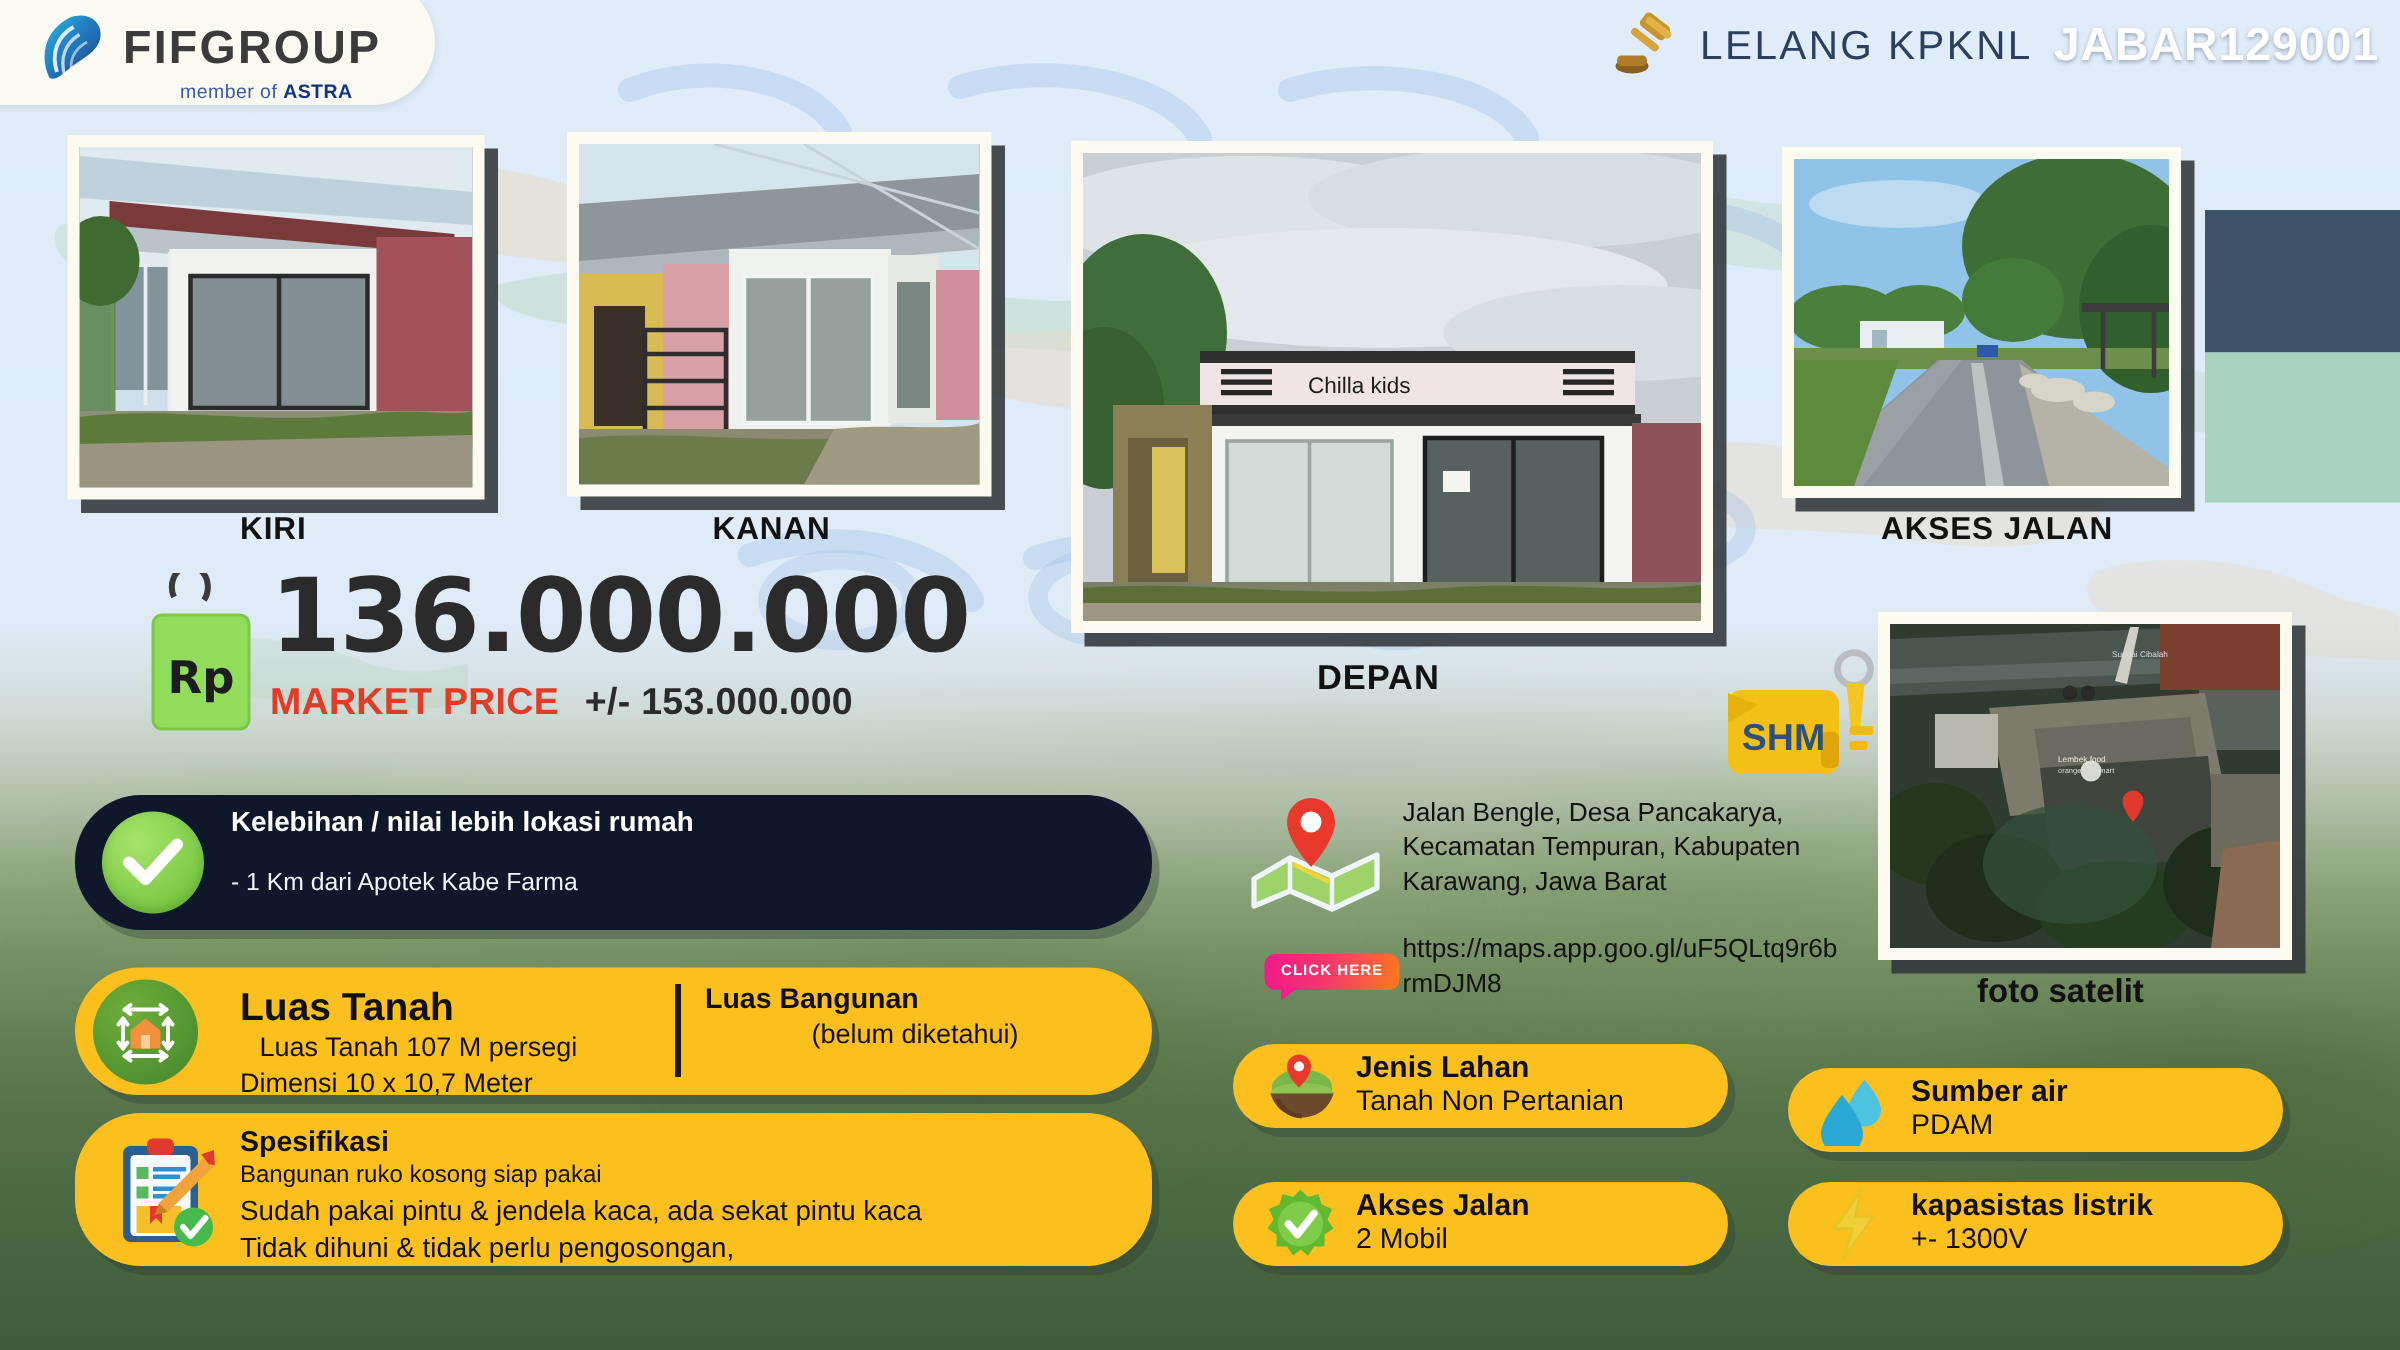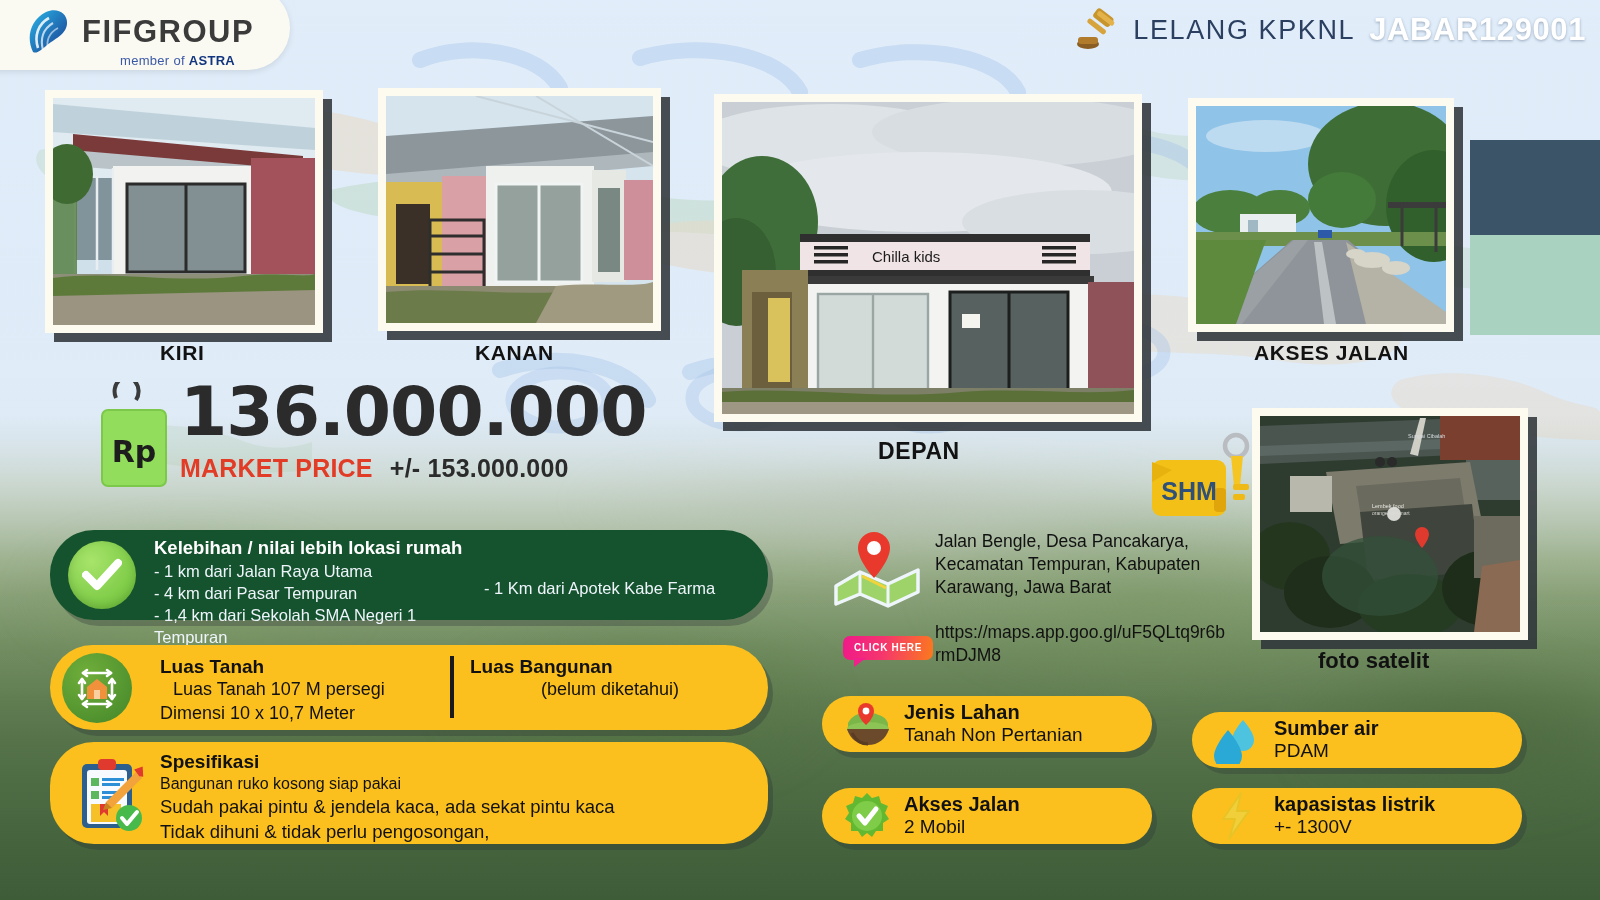--- a/index.html
+++ b/index.html
@@ -86,21 +86,21 @@
   .price-main {
     font-size:68px; font-weight:bold; color:#2b2b2b; letter-spacing:-1px; line-height:1;
     font-family:"DejaVu Sans", sans-serif;
   }
   .price-sub { margin-top:8px; font-size:25px; font-weight:bold; letter-spacing:.2px; }
   .price-sub .mp { color:#e23b26; }
   .price-sub .val { color:#2b2b2b; }
 
   
   .panel { position:absolute; border-radius:44px; box-shadow:5px 6px 0 rgba(40,45,50,.30); }
-  .panel.blue { background:#14532d; }
+  .panel.blue { background:#0f172a; }
   .panel.yellow { background:#fcc01e; }
 
   .circ { position:absolute; border-radius:50%; display:flex; align-items:center; justify-content:center; }
 
   .p-title { font-weight:bold; color:#111; }
   .blue .p-title { color:#ffffff; }
   .p-line { color:#111; }
   .blue .p-line { color:#eef4fb; }
 
   
@@ -417,25 +417,20 @@
 
   <div class="panel blue" style="left:50px;top:530px;width:718px;height:90px;">
     <div class="circ" style="left:18px;top:11px;width:68px;height:68px;background:radial-gradient(circle at 35% 30%,#a7e46a,#69bf36);box-shadow:inset 0 -3px 8px rgba(0,0,0,.15);">
       <svg width="40" height="34" viewBox="0 0 40 34">
           <path d="M4,17 L15,28 L36,5" stroke="#fff" stroke-width="8" fill="none" stroke-linecap="round" stroke-linejoin="round"></path>
         </svg>
     </div>
     <div style="position:absolute;left:104px;top:7px;width:600px;">
       <div class="p-title" style="font-size:18.5px;">Kelebihan / nilai lebih lokasi rumah</div>
       <div style="display:flex;margin-top:2px;">
-        <div style="width:330px;">
-          <div class="p-line" style="font-size:16.5px;line-height:1.33;">- 1 km dari Jalan Raya Utama</div>
-          <div class="p-line" style="font-size:16.5px;line-height:1.33;">- 4 km dari Pasar Tempuran</div>
-          <div class="p-line" style="font-size:16.5px;line-height:1.33;">- 1,4 km dari Sekolah SMA Negeri 1 Tempuran</div>
-        </div>
         <div style="width:270px;">
           <div class="p-line" style="font-size:16.5px;line-height:1.33;margin-top:17px;">- 1 Km dari Apotek Kabe Farma</div>
         </div>
       </div>
     </div>
   </div>
 
   <div class="panel yellow" style="left:50px;top:645px;width:718px;height:85px;">
     <div class="circ" style="left:12px;top:8px;width:70px;height:70px;background:radial-gradient(circle at 35% 30%,#6fae3a,#43862a);">
       <svg width="52" height="52" viewBox="0 0 52 52">
@@ -448,21 +443,21 @@
             <path d="M11,17 l-3,4 M11,17 l3,4 M11,37 l-3,-4 M11,37 l3,-4"></path>
           <line x1="41" y1="17" x2="41" y2="37"></line>
             <path d="M41,17 l-3,4 M41,17 l3,4 M41,37 l-3,-4 M41,37 l3,-4"></path>
         </g>
         <path d="M26,17 L36,25 L36,37 L16,37 L16,25 Z" fill="#f2913c"></path>
         <rect x="23" y="28" width="6" height="9" fill="#fbd0a0"></rect>
       </svg>
     </div>
     <div style="position:absolute;left:110px;top:11px;display:flex;">
       <div style="width:290px;">
-        <div class="p-title" style="font-size:19px;">Luas Tanah</div>
+        <div class="p-title" style="font-size:26px;">Luas Tanah</div>
         <div class="p-line" style="font-size:18px;line-height:1.33;margin-left:13px;">Luas Tanah 107 M persegi</div>
         <div class="p-line" style="font-size:18px;line-height:1.33;">Dimensi 10 x 10,7 Meter</div>
       </div>
       <div style="width:4px;background:#1a1a1a;margin:0 16px 0 0;height:62px;"></div>
       <div style="width:280px;">
         <div class="p-title" style="font-size:19px;">Luas Bangunan</div>
         <div class="p-line" style="font-size:18px;line-height:1.33;text-align:center;">(belum diketahui)</div>
       </div>
     </div>
   </div>

